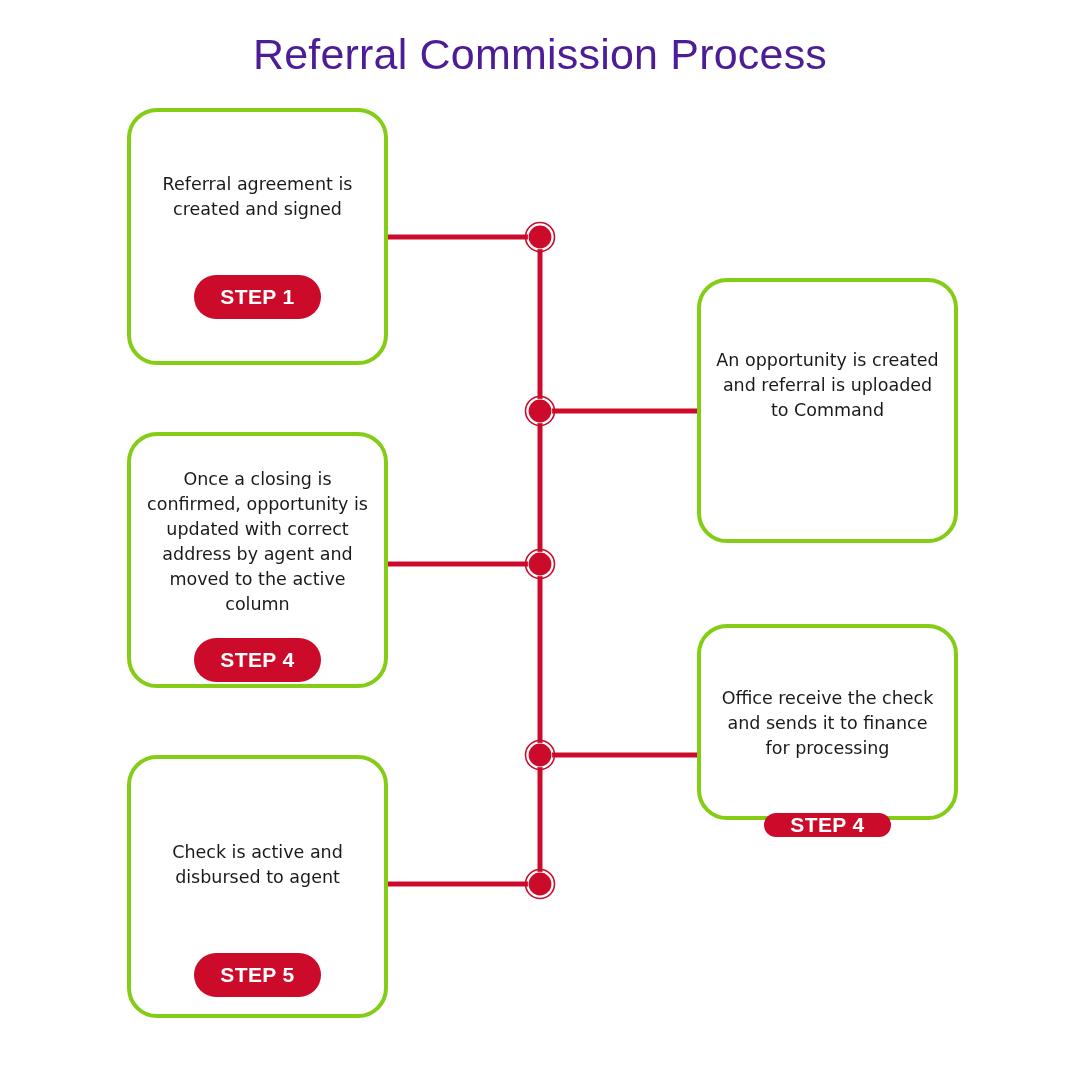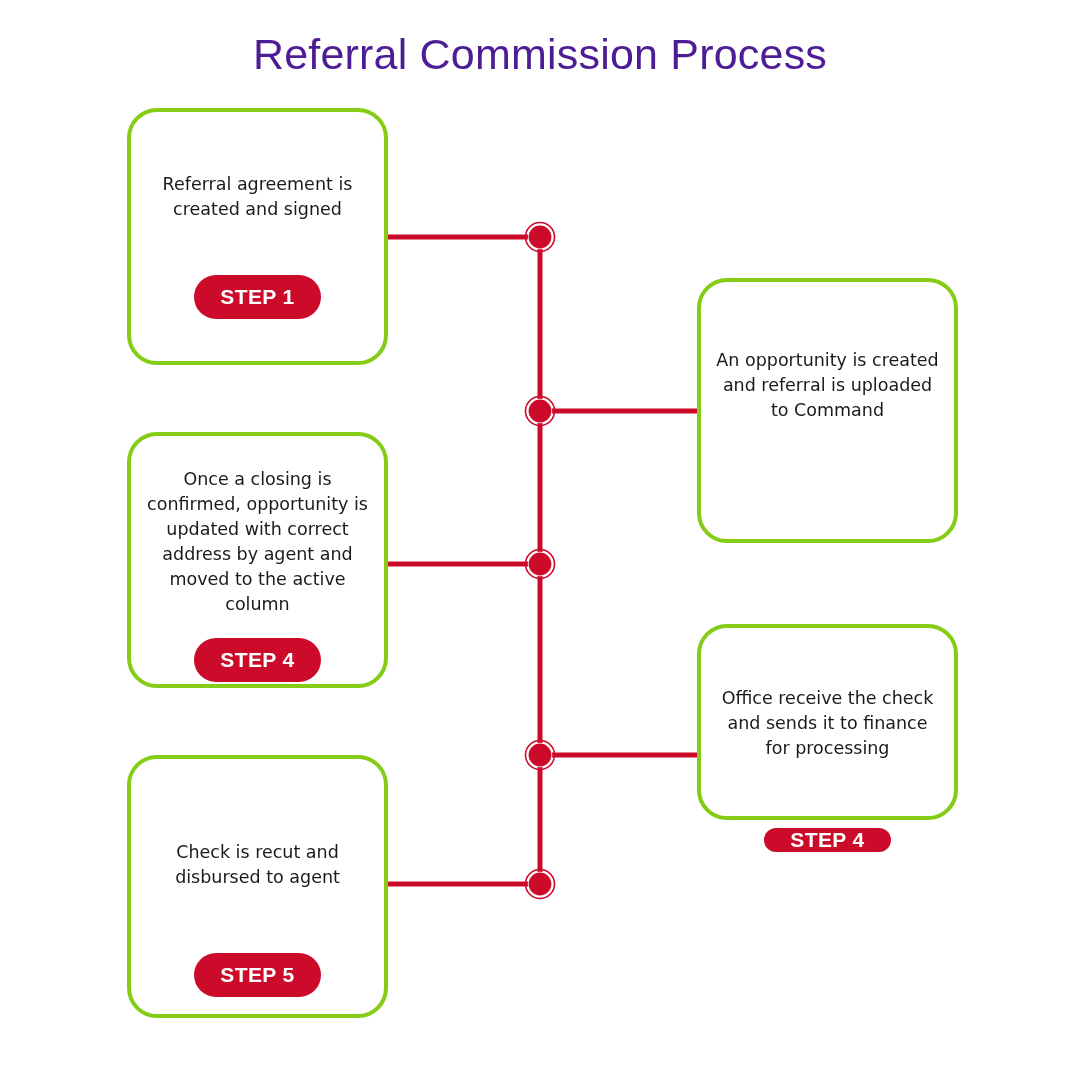--- a/index.html
+++ b/index.html
@@ -86,21 +86,21 @@
   #card-step-1 .step-badge { margin-top: 53px; }
 
   #card-step-2 { left: 697px; top: 278px;  width: 261px; height: 265px; }
   #card-step-2 .step-text  { margin-top: 66px; }
   #card-step-2 .step-badge { margin-top: 39px; }
 
   #card-step-3 { left: 127px; top: 432px;  width: 261px; height: 256px; }
   #card-step-3 .step-text  { margin-top: 31px; }
   #card-step-3 .step-badge { margin-top: 21px; }
 
-  #card-step-4 { left: 697px; top: 624px;  width: 261px; height: 196px; gap: 15px; }
+  #card-step-4 { left: 697px; top: 624px;  width: 261px; height: 196px; }
   #card-step-4 .step-text  { margin-top: 58px; }
   #card-step-4 .step-badge { margin-top: 52px; }
 
   #card-step-5 { left: 127px; top: 755px;  width: 261px; height: 263px; }
   #card-step-5 .step-text  { margin-top: 81px; }
   #card-step-5 .step-badge { margin-top: 63px; }
 </style>
 </head>
 <body>
 
@@ -158,17 +158,17 @@
     <div class="step-text">Once a closing is confirmed, opportunity is updated with correct address by agent and moved to the active column</div>
     <div class="step-badge">STEP 4</div>
   </div>
 
   <div class="step-card" id="card-step-4">
     <div class="step-text">Office receive the check and sends it to finance for processing</div>
     <div class="step-badge">STEP 4</div>
   </div>
 
   <div class="step-card" id="card-step-5">
-    <div class="step-text">Check is recut and disbursed to agent</div>
+    <div class="step-text">Check is active and disbursed to agent</div>
     <div class="step-badge">STEP 5</div>
   </div>
 
 </div>
 
 </body></html>

